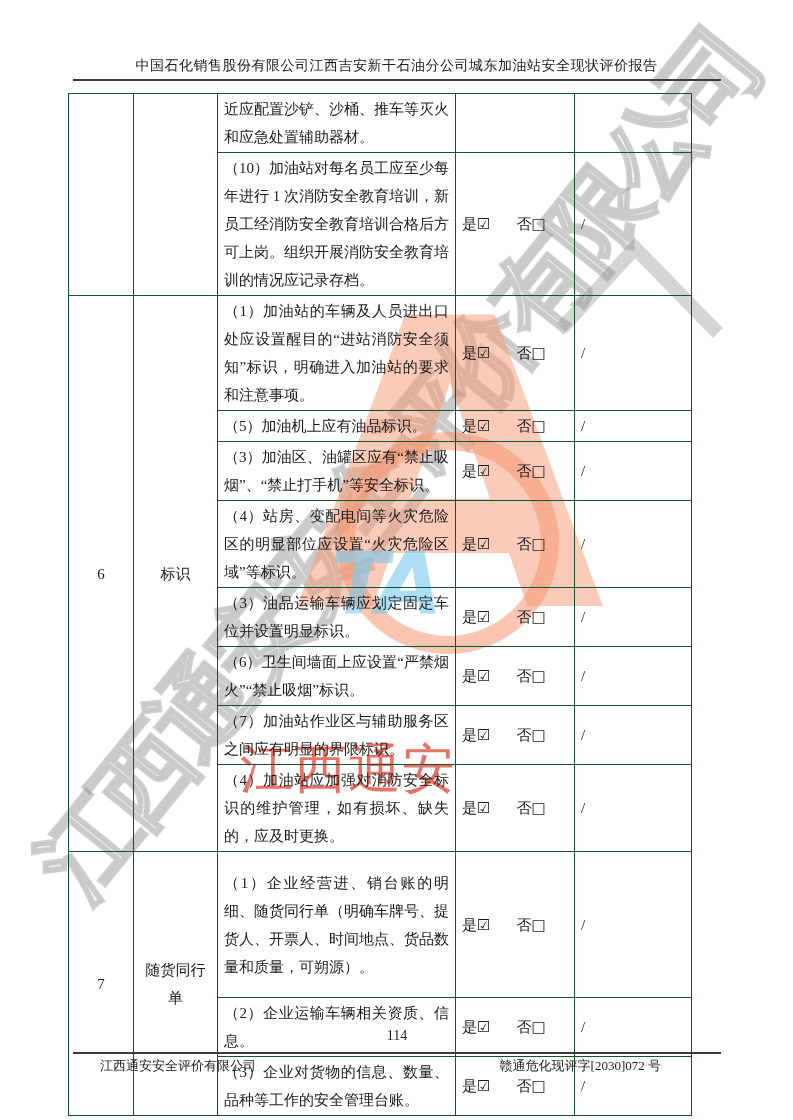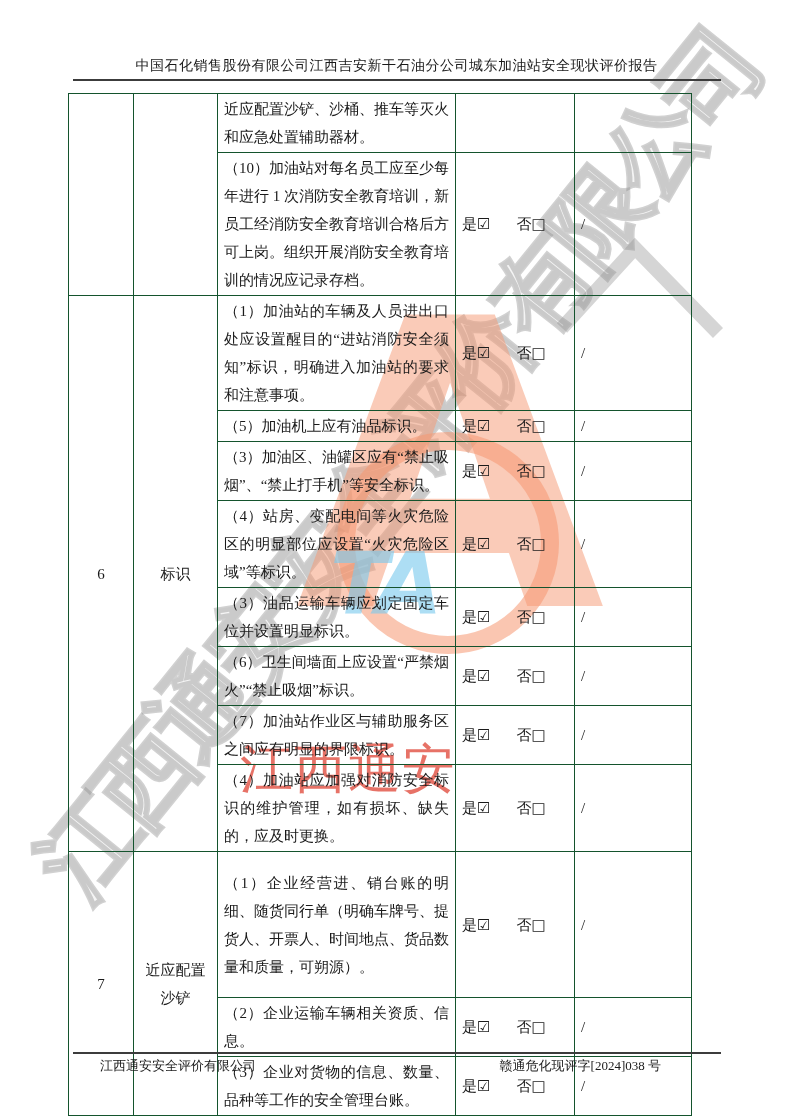--- a/index.html
+++ b/index.html
@@ -188,21 +188,21 @@
         <tr style="height:82px">
           <td class="c-req">（4）加油站应加强对消防安全标识的维护管理，如有损坏、缺失的，应及时更换。</td>
           <td class="c-ans">
             <span class="yes-group"><span>是</span><span class="box">☑</span></span><span>否</span><span class="box">□</span>
           </td>
           <td class="c-rem">/</td>
         </tr>
 
         <tr style="height:146px">
           <td class="c-num" rowspan="3">7</td>
-          <td class="c-cat" rowspan="3">近应配置沙铲</td>
+          <td class="c-cat" rowspan="3">随货同行单</td>
           <td class="c-req">（1）企业经营进、销台账的明细、随货同行单（明确车牌号、提货人、开票人、时间地点、货品数量和质量，可朔源）。</td>
           <td class="c-ans">
             <span class="yes-group"><span>是</span><span class="box">☑</span></span><span>否</span><span class="box">□</span>
           </td>
           <td class="c-rem">/</td>
         </tr>
         <tr style="height:25px">
           <td class="c-req">（2）企业运输车辆相关资质、信息。</td>
           <td class="c-ans">
             <span class="yes-group"><span>是</span><span class="box">☑</span></span><span>否</span><span class="box">□</span>
@@ -212,20 +212,21 @@
         <tr style="height:57px">
           <td class="c-req">（3）企业对货物的信息、数量、品种等工作的安全管理台账。</td>
           <td class="c-ans">
             <span class="yes-group"><span>是</span><span class="box">☑</span></span><span>否</span><span class="box">□</span>
           </td>
           <td class="c-rem">/</td>
         </tr>
       </tbody>
     </table>
 
+    <div class="page-number">114</div>
     <div class="footer-line"></div>
     <div class="footer-row">
       <span>江西通安安全评价有限公司</span>
-      <span>赣通危化现评字[2024]038 号</span>
+      <span>赣通危化现评字[2030]072 号</span>
     </div>
 
   </div>
 </div>
 
 </body></html>

